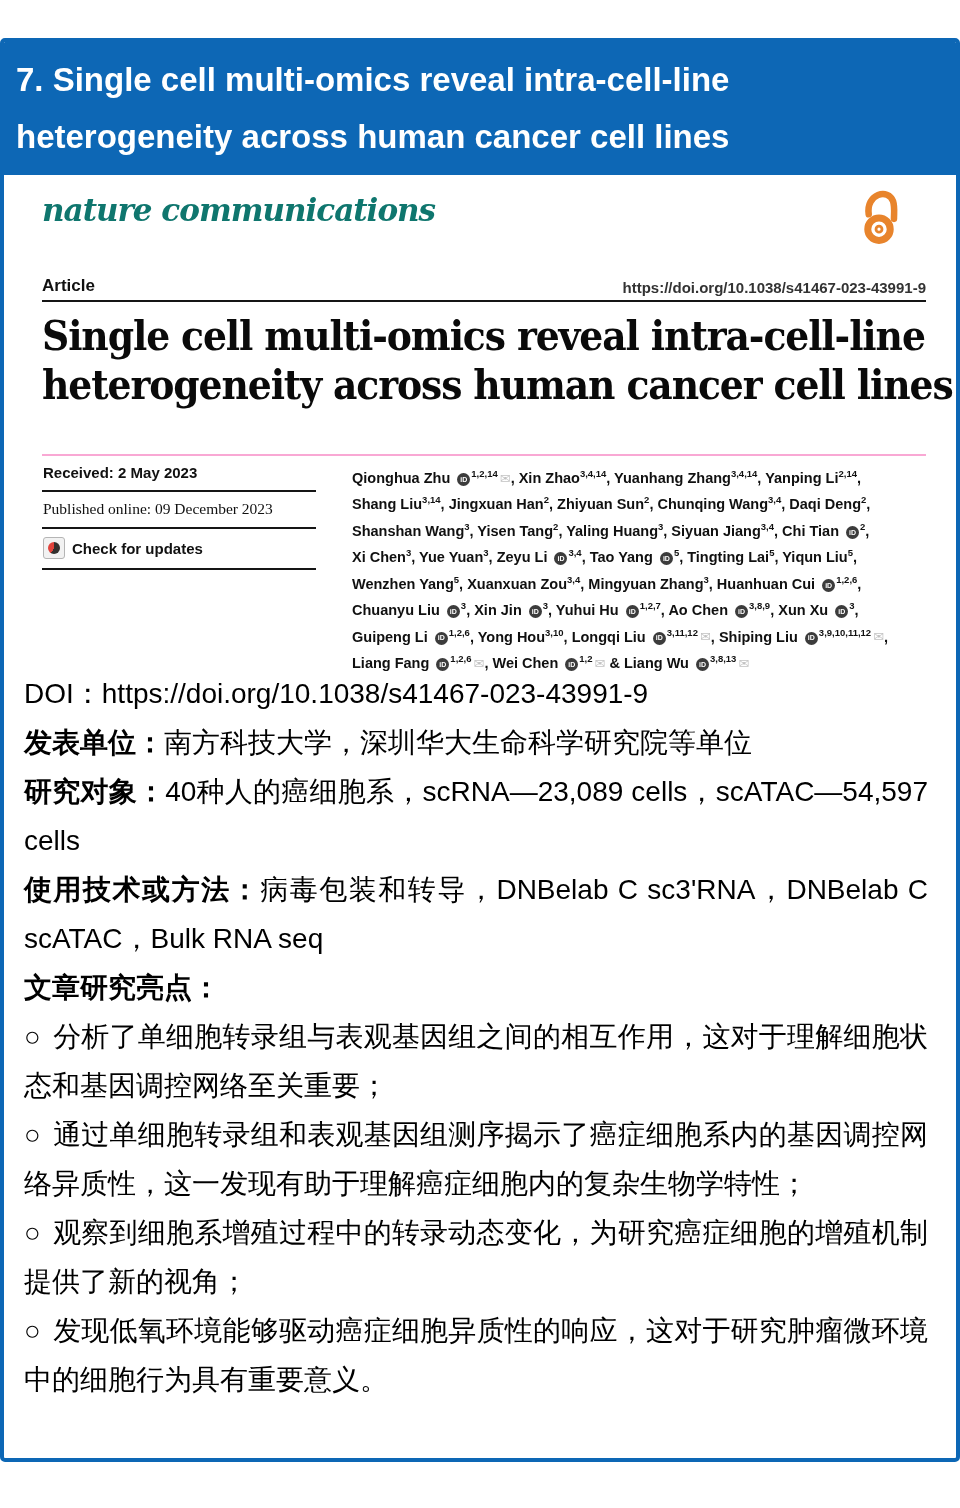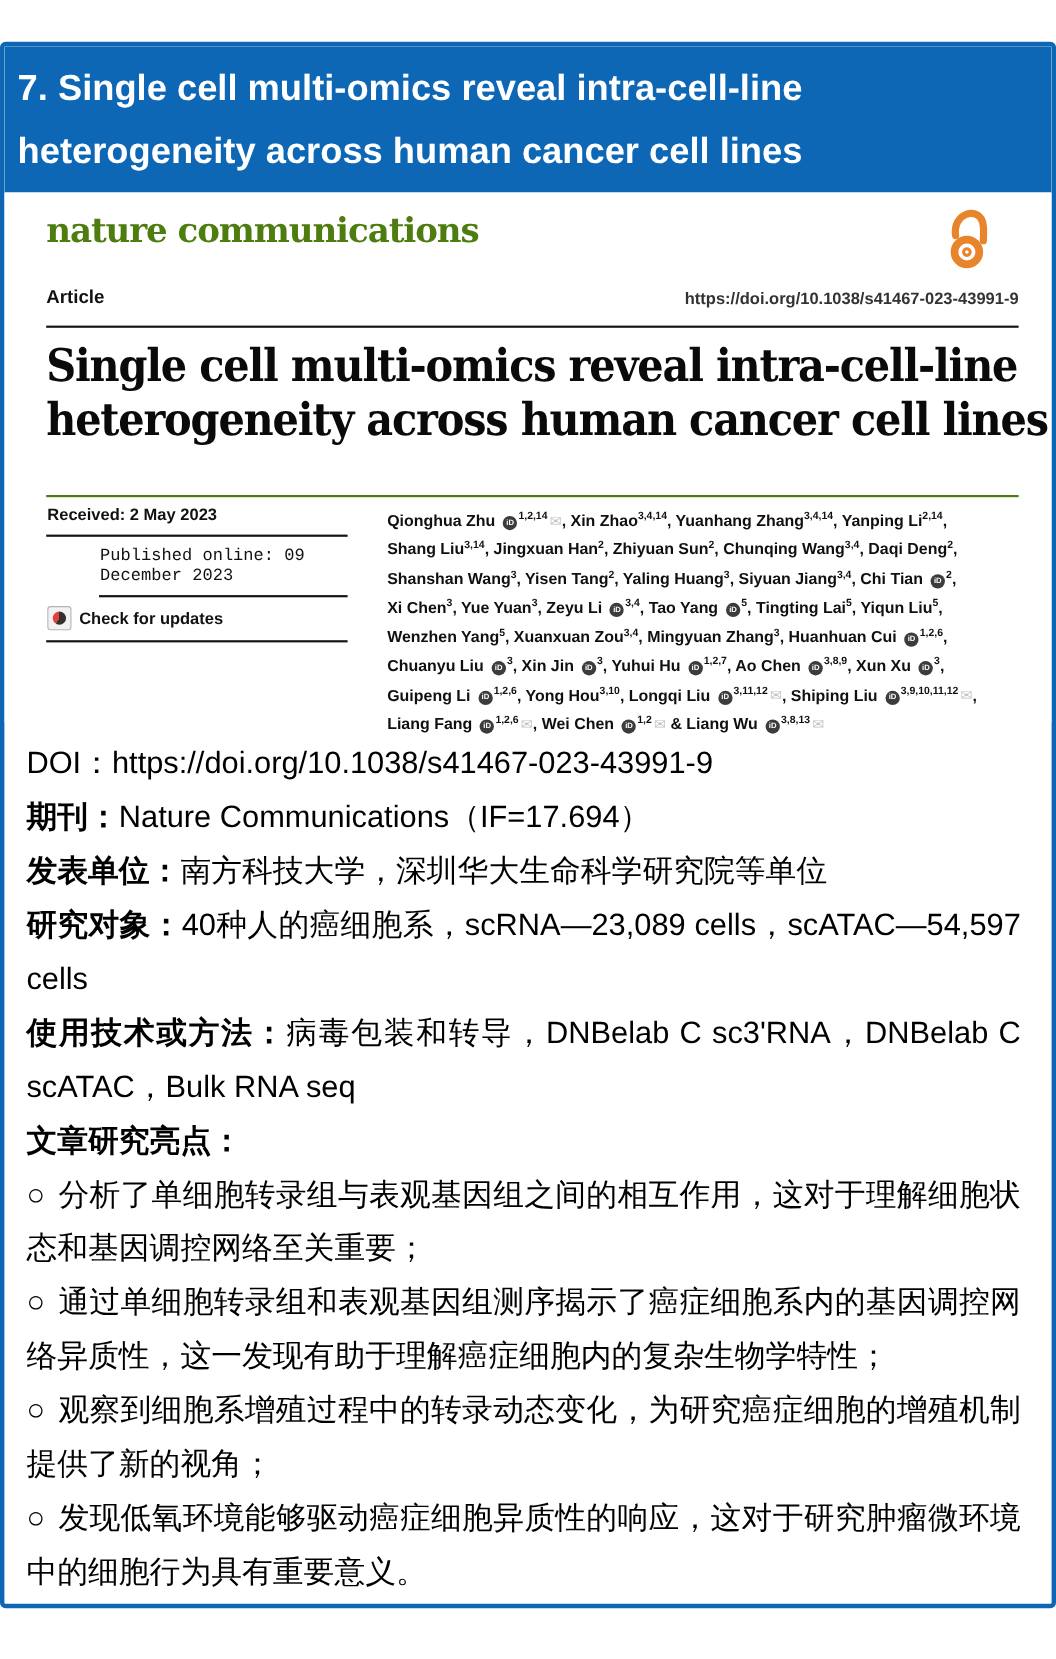--- a/index.html
+++ b/index.html
@@ -6,34 +6,34 @@
   body{width:960px;height:1508px;background:#ffffff;position:relative;overflow:hidden;
        font-family:"Liberation Sans","DejaVu Sans",sans-serif;}
   .frame{position:absolute;left:0;top:38px;width:960px;height:1424px;box-sizing:border-box;
          border:4px solid #0d67b5;border-radius:5px;background:#fff;overflow:hidden;}
   .titlebar{background:#0d67b5;height:124px;color:#fff;font-weight:bold;font-size:33px;
             line-height:57px;padding:9px 10px 0 12px;}
   
   .paper{position:relative;padding:13px 30px 0 38px;height:482px;box-sizing:border-box;background:#fff;}
   .paper-head{display:flex;justify-content:space-between;align-items:flex-start;}
   .logo{font-family:"DejaVu Serif","Liberation Serif",serif;font-weight:700;font-size:31px;
-        letter-spacing:-1px;color:#4d7c0f;margin-top:4px;}
+        letter-spacing:-1px;color:#0f766e;margin-top:4px;font-style:italic;}
   .oa{width:40px;height:60px;margin-right:26px;flex:none;}
-  .article-row{display:flex;justify-content:space-between;align-items:flex-end;margin-top:12px;
-               border-bottom:2px solid #151515;padding-bottom:16px;}
+  .article-row{display:flex;justify-content:space-between;align-items:flex-end;margin-top:28px;
+               border-bottom:2px solid #151515;padding-bottom:4px;}
   .article{font-weight:bold;font-size:17px;color:#111;}
   .doi{font-weight:bold;font-size:15px;color:#333;}
   .ptitle{font-family:"DejaVu Serif","Liberation Serif",serif;font-weight:700;font-size:41px;
           line-height:49px;color:#0a0a0a;margin-top:10px;letter-spacing:-1.2px;
           transform:scaleX(.92);transform-origin:left top;white-space:nowrap;}
-  .paper-cols{display:flex;margin-top:44px;border-top:2px solid #4d7c0f;}
+  .paper-cols{display:flex;margin-top:44px;border-top:2px solid #f9a8d4;}
   .meta{width:296px;flex:none;box-sizing:border-box;padding-right:22px;}
   .meta-row{border-bottom:2px solid #151515;padding:8px 0 9px 1px;font-size:15px;font-weight:bold;
             color:#111;display:flex;align-items:center;gap:7px;}
-  .meta-row.serif{font-family:Liberation Mono, monospace;font-weight:400;font-size:15.5px;margin-left:48px;}
+  .meta-row.serif{font-family:Liberation Serif, serif;font-weight:400;font-size:15.5px;}
   .crossmark{width:20px;height:20px;border:1px solid #b5b5b5;background:#f2f2f2;border-radius:3px;
              display:inline-flex;align-items:center;justify-content:center;flex:none;}
   .cm-dot{width:12px;height:12px;border-radius:50%;
           background:conic-gradient(from 210deg,#e0433c 0 150deg,#33302e 150deg 360deg);}
   .authors{flex:1;font-weight:bold;font-size:14.5px;line-height:21.6px;color:#101010;
            padding:7px 0 0 14px;overflow:hidden;}
   .author-line{white-space:nowrap;}
   .authors sup{font-size:9.5px;}
   .orcid{display:inline-flex;width:13px;height:13px;border-radius:50%;background:#3c3c3c;color:#fff;
          font-size:7px;font-weight:bold;align-items:center;justify-content:center;
@@ -101,21 +101,20 @@
           <div class="author-line">Chuanyu Liu <span class="orcid">iD</span><sup>3</sup>, Xin Jin <span class="orcid">iD</span><sup>3</sup>, Yuhui Hu <span class="orcid">iD</span><sup>1,2,7</sup>, Ao Chen <span class="orcid">iD</span><sup>3,8,9</sup>, Xun Xu <span class="orcid">iD</span><sup>3</sup>,</div>
           <div class="author-line">Guipeng Li <span class="orcid">iD</span><sup>1,2,6</sup>, Yong Hou<sup>3,10</sup>, Longqi Liu <span class="orcid">iD</span><sup>3,11,12</sup><span class="mail">✉</span>, Shiping Liu <span class="orcid">iD</span><sup>3,9,10,11,12</sup><span class="mail">✉</span>,</div>
           <div class="author-line">Liang Fang <span class="orcid">iD</span><sup>1,2,6</sup><span class="mail">✉</span>, Wei Chen <span class="orcid">iD</span><sup>1,2</sup><span class="mail">✉</span> &amp; Liang Wu <span class="orcid">iD</span><sup>3,8,13</sup><span class="mail">✉</span></div>
         </div>
     </div>
   </div>
 
   <div class="summary">
     <div>
         <div class="sum-p"><span class="sum-label">DOI：</span><span class="sum-text">https://doi.org/10.1038/s41467-023-43991-9</span></div>
-        <div class="sum-p"><span class="sum-label bold">期刊：</span><span class="sum-text">Nature Communications（IF=17.694）</span></div>
         <div class="sum-p"><span class="sum-label bold">发表单位：</span><span class="sum-text">南方科技大学，深圳华大生命科学研究院等单位</span></div>
         <div class="sum-p"><span class="sum-label bold">研究对象：</span><span class="sum-text">40种人的癌细胞系，scRNA—23,089 cells，scATAC—54,597 cells</span></div>
         <div class="sum-p"><span class="sum-label bold">使用技术或方法：</span><span class="sum-text">病毒包装和转导，DNBelab C sc3'RNA，DNBelab C scATAC，Bulk RNA seq</span></div>
         <div class="sum-p"><span class="sum-label bold">文章研究亮点：</span><span class="sum-text"></span></div>
       </div>
     <div>
         <div class="sum-p bullet"><span class="bullet-marker">○</span><span class="sum-text">分析了单细胞转录组与表观基因组之间的相互作用，这对于理解细胞状态和基因调控网络至关重要；</span></div>
         <div class="sum-p bullet"><span class="bullet-marker">○</span><span class="sum-text">通过单细胞转录组和表观基因组测序揭示了癌症细胞系内的基因调控网络异质性，这一发现有助于理解癌症细胞内的复杂生物学特性；</span></div>
         <div class="sum-p bullet"><span class="bullet-marker">○</span><span class="sum-text">观察到细胞系增殖过程中的转录动态变化，为研究癌症细胞的增殖机制提供了新的视角；</span></div>
         <div class="sum-p bullet"><span class="bullet-marker">○</span><span class="sum-text">发现低氧环境能够驱动癌症细胞异质性的响应，这对于研究肿瘤微环境中的细胞行为具有重要意义。</span></div>

